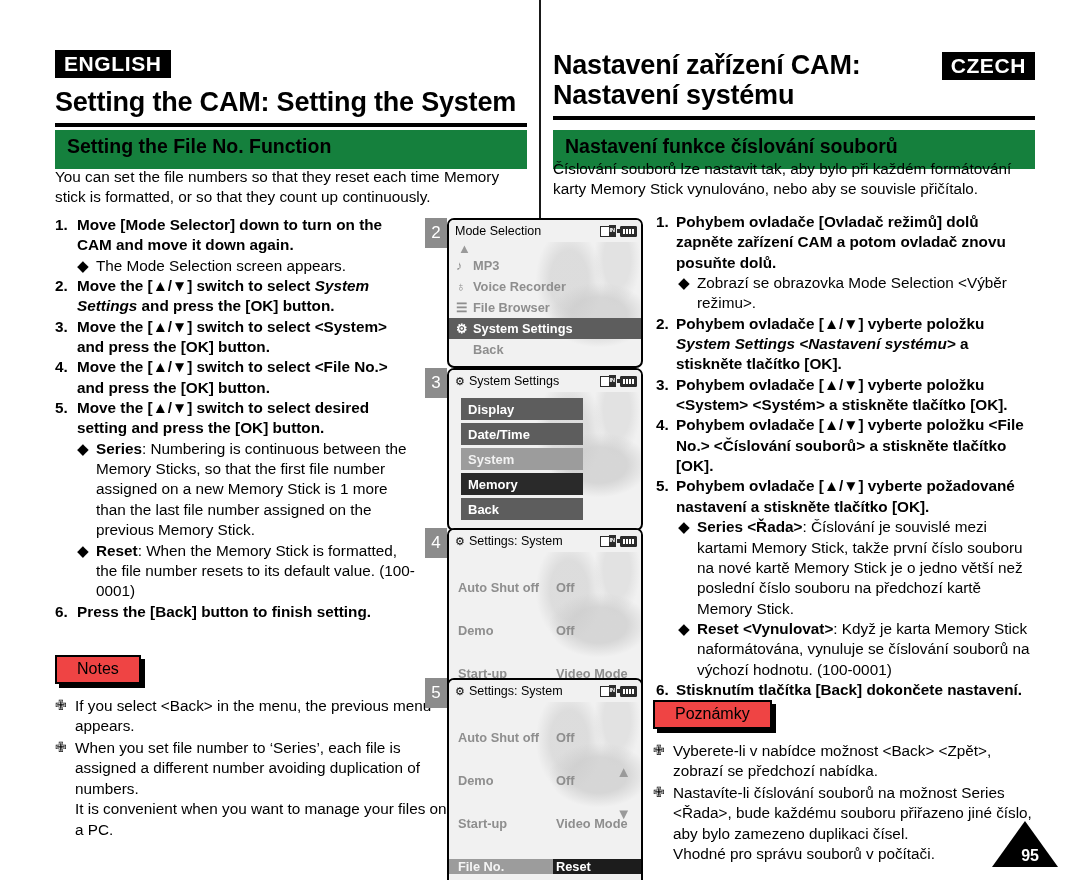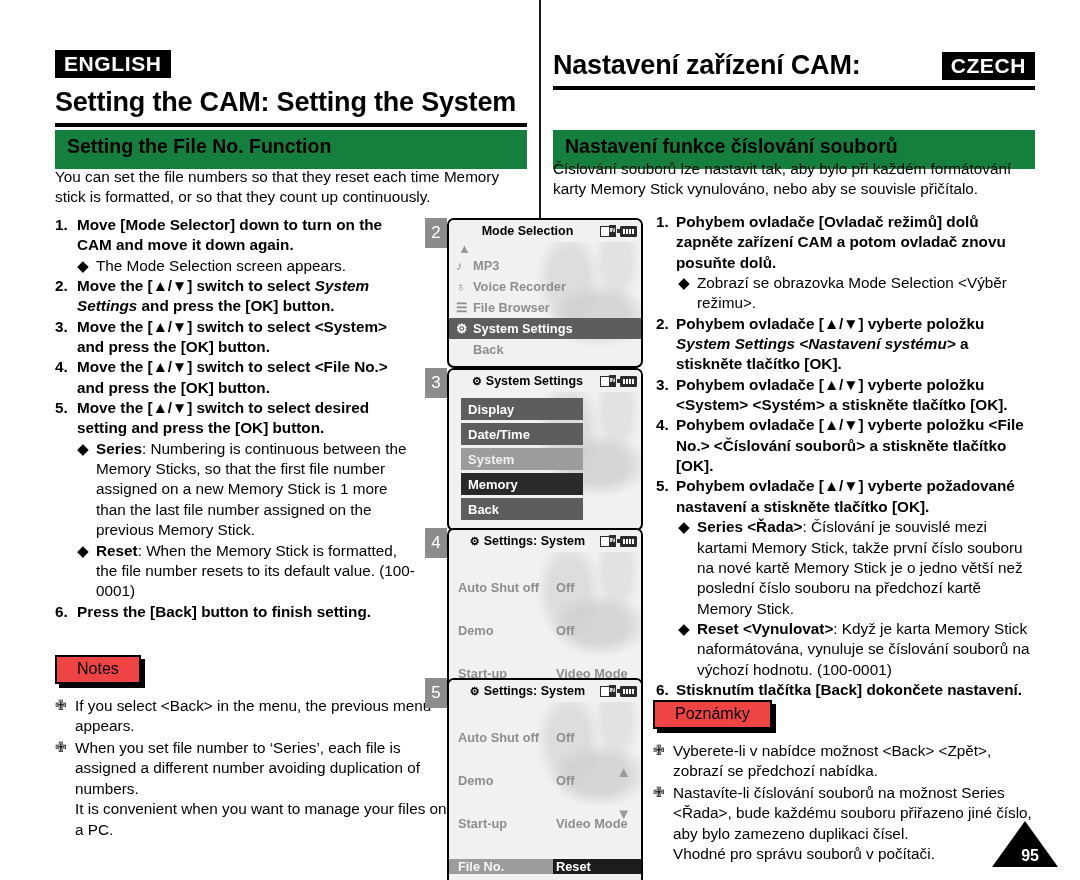--- a/index.html
+++ b/index.html
@@ -120,23 +120,22 @@
       radial-gradient(ellipse 70px 45px at 150px 95px, rgba(205,205,205,.75) 0 40%, rgba(241,241,241,0) 72%),
       radial-gradient(ellipse 45px 70px at 120px 60px, rgba(212,212,212,.7) 0 42%, rgba(241,241,241,0) 74%),
       radial-gradient(ellipse 30px 60px at 168px 40px, rgba(216,216,216,.6) 0 45%, rgba(241,241,241,0) 78%);
     pointer-events:none;
   }
   .lcd-head {
     position:relative;
     display:flex; align-items:center;
     height:22px;
     padding:0 4px 0 6px;
-    font-size:12.5px; font-weight:bold;
+    font-size:12.5px; font-weight:normal;
     background:#f1f1f1;
-    text-align:center;
   }
   .lcd-head .htxt { flex:1; white-space:nowrap; }
   .lcd-head .icons { display:flex; align-items:center; gap:4px; }
 
   .ic-card {
     width:16px; height:11px; border:1.6px solid #2b2b2b;
     background:#fff; position:relative; display:inline-block;
   }
   .ic-card::after {
     content:"IN"; position:absolute; right:-0.5px; top:-1.6px;
@@ -282,20 +281,21 @@
         </div>
     </div>
   </div>
 
   <div class="col col-cz">
 
     <div class="hdr-cz">
       <span class="lang-tag">CZECH</span>
       <div class="hdr-title">
         <div>Nastavení zařízení CAM:</div>
+        <div>Nastavení systému</div>
       </div>
       <div class="hdr-rule"></div>
     </div>
 
     <div class="sect-cz">
       <div class="sect-bar">Nastavení funkce číslování souborů</div>
     </div>
 
     <div class="intro intro-cz">Číslování souborů lze nastavit tak, aby bylo při každém formátování karty Memory Stick vynulováno, nebo aby se souvisle přičítalo.</div>
 

